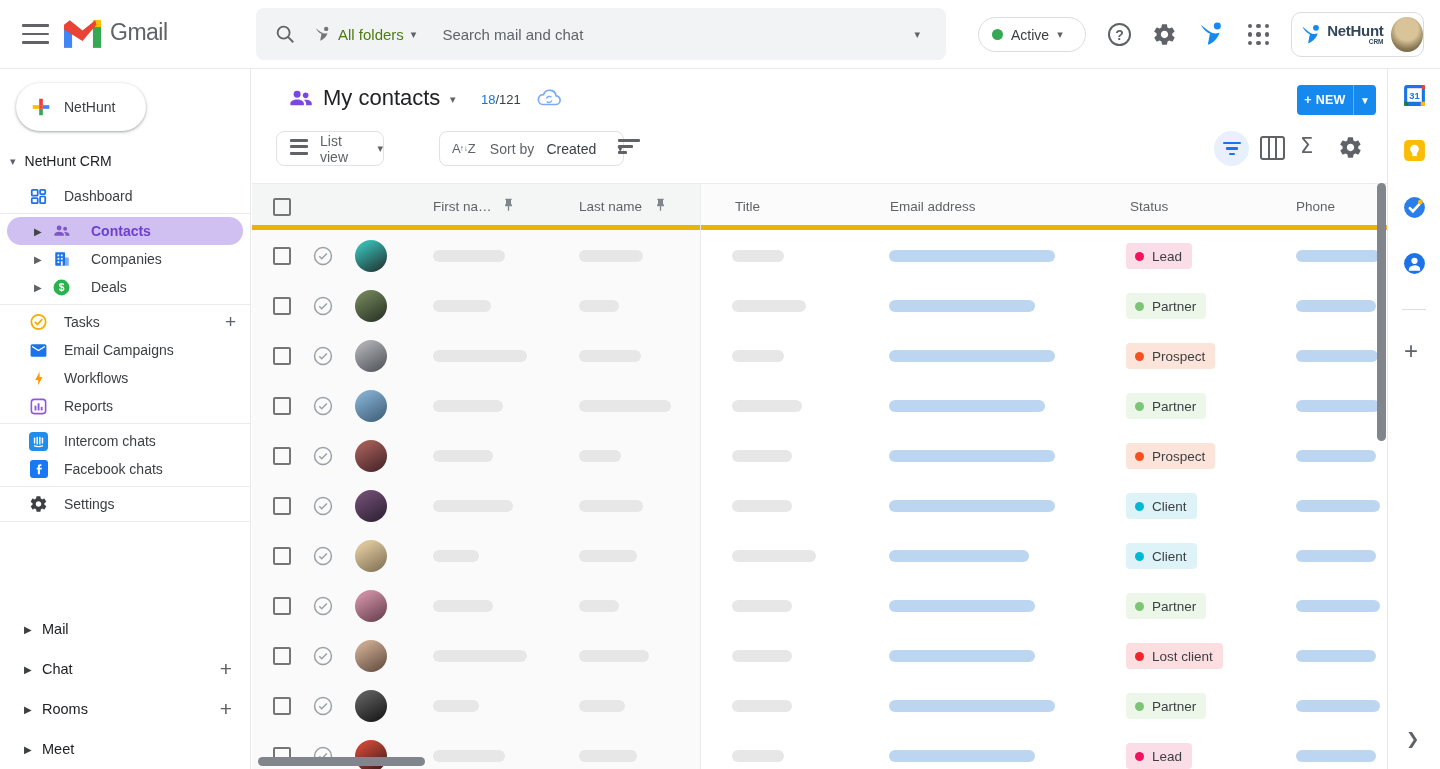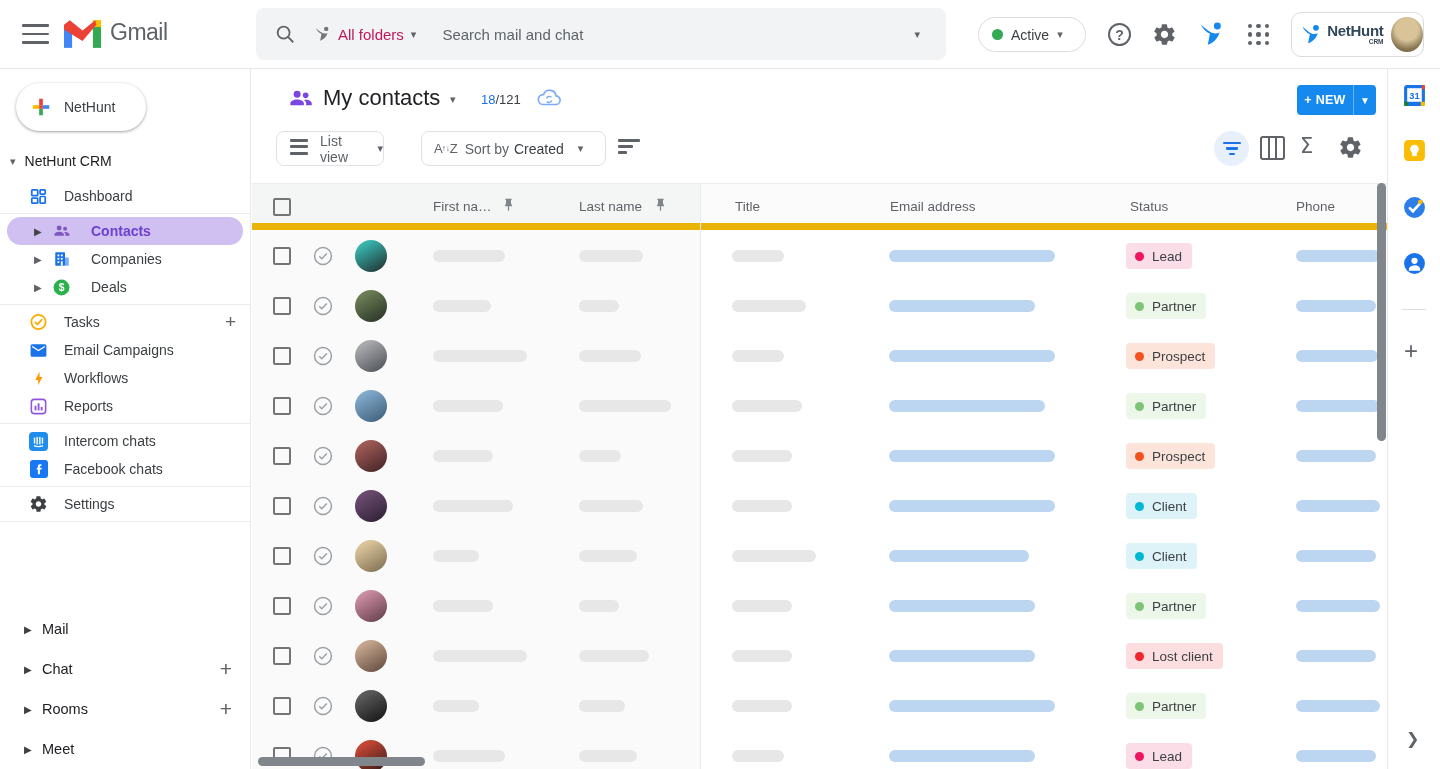--- a/index.html
+++ b/index.html
@@ -11,21 +11,21 @@
   #topbar { position:absolute; left:0; top:0; width:1440px; height:69px; background:#fff;
     border-bottom:1px solid #e8e8e8; z-index:5; }
   .hamburger { position:absolute; left:22px; top:24px; width:27px; height:20px; cursor:pointer; }
   .hamburger i { display:block; height:2.6px; background:#5f6368; border-radius:1px; margin-bottom:6px; }
   .gmail-logo { position:absolute; left:64px; top:20px; }
   .gmail-word { position:absolute; left:110px; top:19px; font-size:23px; color:#5f6368; letter-spacing:-.5px; }
   .searchbar { position:absolute; left:256px; top:8px; width:690px; height:52px; background:#f1f3f4;
     border-radius:8px; display:flex; align-items:center; }
   .searchbar .mag { margin-left:18px; width:22px; height:22px; }
   .scope { display:flex; align-items:center; margin-left:18px; gap:7px; cursor:pointer; }
-  .scope .txt { font-size:15px; color:#be185d; }
+  .scope .txt { font-size:15px; color:#4d7c0f; }
   .caret { color:#5f6368; font-size:11px; }
   .search-ph { margin-left:26px; font-size:15px; color:#5f6368; flex:1; }
   .search-caret { margin-right:26px; }
   .active-pill { position:absolute; left:978px; top:17px; width:108px; height:35px; border:1px solid #dadce0;
     border-radius:18px; background:#fff; display:flex; align-items:center; gap:8px; padding-left:13px; cursor:pointer; }
   .gdot { width:11px; height:11px; border-radius:50%; background:#34a853; }
   .active-pill .txt { font-size:14px; color:#3c4043; }
   .help-ic { position:absolute; left:1108px; top:23px; width:23px; height:23px; border:2px solid #5f6368;
     border-radius:50%; color:#5f6368; font-size:14px; font-weight:bold; text-align:center; line-height:20px; cursor:pointer;}
   .gear-top { position:absolute; left:1152px; top:22px; width:25px; height:25px; cursor:pointer; }
@@ -87,21 +87,21 @@
   .new-btn .sep { width:1px; height:30px; background:rgba(255,255,255,.35); }
   .new-btn .c { flex:1; text-align:center; font-size:10px; }
   .toolbar { position:absolute; left:0; top:62px; width:100%; height:40px; }
   .tool-btn { position:absolute; height:35px; border:1px solid #dfe1e5; border-radius:8px; background:#fff;
     display:flex; align-items:center; cursor:pointer; }
   .lv-btn { left:24px; top:0; width:108px;justify-content:space-between; }
   .bars3 { display:inline-block; margin-left:13px; }
   .bars3 i { display:block; width:18px; height:3.2px; background:#5f6368; border-radius:1px; margin-bottom:3.4px; }
   .lv-btn .txt { margin-left:12px; font-size:14px; color:#5f6368; }
   .lv-btn .caret { margin-left:18px; }
-  .sort-btn { left:169px; top:0; width:185px; }
+  .sort-btn { left:187px; top:0; width:185px;justify-content:space-between; }
   .az { margin-left:12px; font-size:13px; color:#5f6368; font-weight:500; letter-spacing:-1px; }
   .az .upd { font-size:8px; letter-spacing:0; vertical-align:2px; }
   .sort-btn .t1 { margin-left:8px; font-size:14px; color:#5f6368; }
   .sort-btn .t2 { margin-left:5px; font-size:14px; color:#3c4043; font-weight:500; }
   .sort-btn .caret { margin-left:14px; }
   .sortdir { position:absolute; left:366px; top:8px; cursor:pointer; }
   .sortdir i { display:block; height:2.6px; background:#5f6368; border-radius:1px; margin-bottom:3.6px; }
   .sortdir .l1{width:22px} .sortdir .l2{width:15px} .sortdir .l3{width:9px}
   .filter-ic { position:absolute; left:962px; top:0; width:35px; height:35px; border-radius:50%; background:#e8f0fe;
     display:flex; flex-direction:column; align-items:center; justify-content:center; cursor:pointer; }
@@ -111,21 +111,21 @@
     display:flex; }
   .cols-ic i { flex:1; border-right:2px solid #5f6368; } .cols-ic i:last-child{border-right:none;}
   .sum-ic { position:absolute; left:1048px; top:3px; font-size:21px; color:#5f6368; cursor:pointer; font-family:"DejaVu Sans",sans-serif;}
   .gear2 { position:absolute; left:1086px; top:4px; width:25px; height:25px; cursor:pointer; }
 
   
   .table { position:absolute; left:0; top:114px; width:1135px; height:586px; }
   .pin-layer { position:absolute; left:0; top:0; width:448px; height:100%; background:#fafafa; z-index:0; }
   .pin-border { position:absolute; left:448px; top:0; width:1px; height:100%; background:#e8eaed; z-index:2; }
   .thead { position:absolute; left:0; top:0; width:100%; height:47px; border-top:1px solid #ececec;
-    border-bottom:7px solid #eab308; z-index:1; background:#fbfbfc; }
+    border-bottom:5px solid #eab308; z-index:1; background:#fbfbfc; }
   .thead .pinbg { position:absolute; left:0; top:0; width:448px; height:100%; background:#f4f5f5; }
   .th { position:absolute; top:15px; font-size:13.5px; color:#5f6368; }
   .hcb { position:absolute; left:21px; top:14px; }
   .cb { width:18px; height:18px; border:2px solid #757575; border-radius:2px; background:transparent; display:inline-block; cursor:pointer; }
   .pin-ic { position:absolute; top:13px; width:15px; height:16px; cursor:pointer; }
   .rows { position:absolute; left:0; top:48px; width:100%; height:538px; z-index:1; }
   .trow { position:relative; height:50px; }
   .trow .cb { position:absolute; left:21px; top:16px; }
   .ccheck { position:absolute; left:60px; top:14px; width:22px; height:22px; cursor:pointer; }
   .avatar { position:absolute; left:103px; top:9px; width:32px; height:32px; border-radius:50%; cursor:pointer; }

